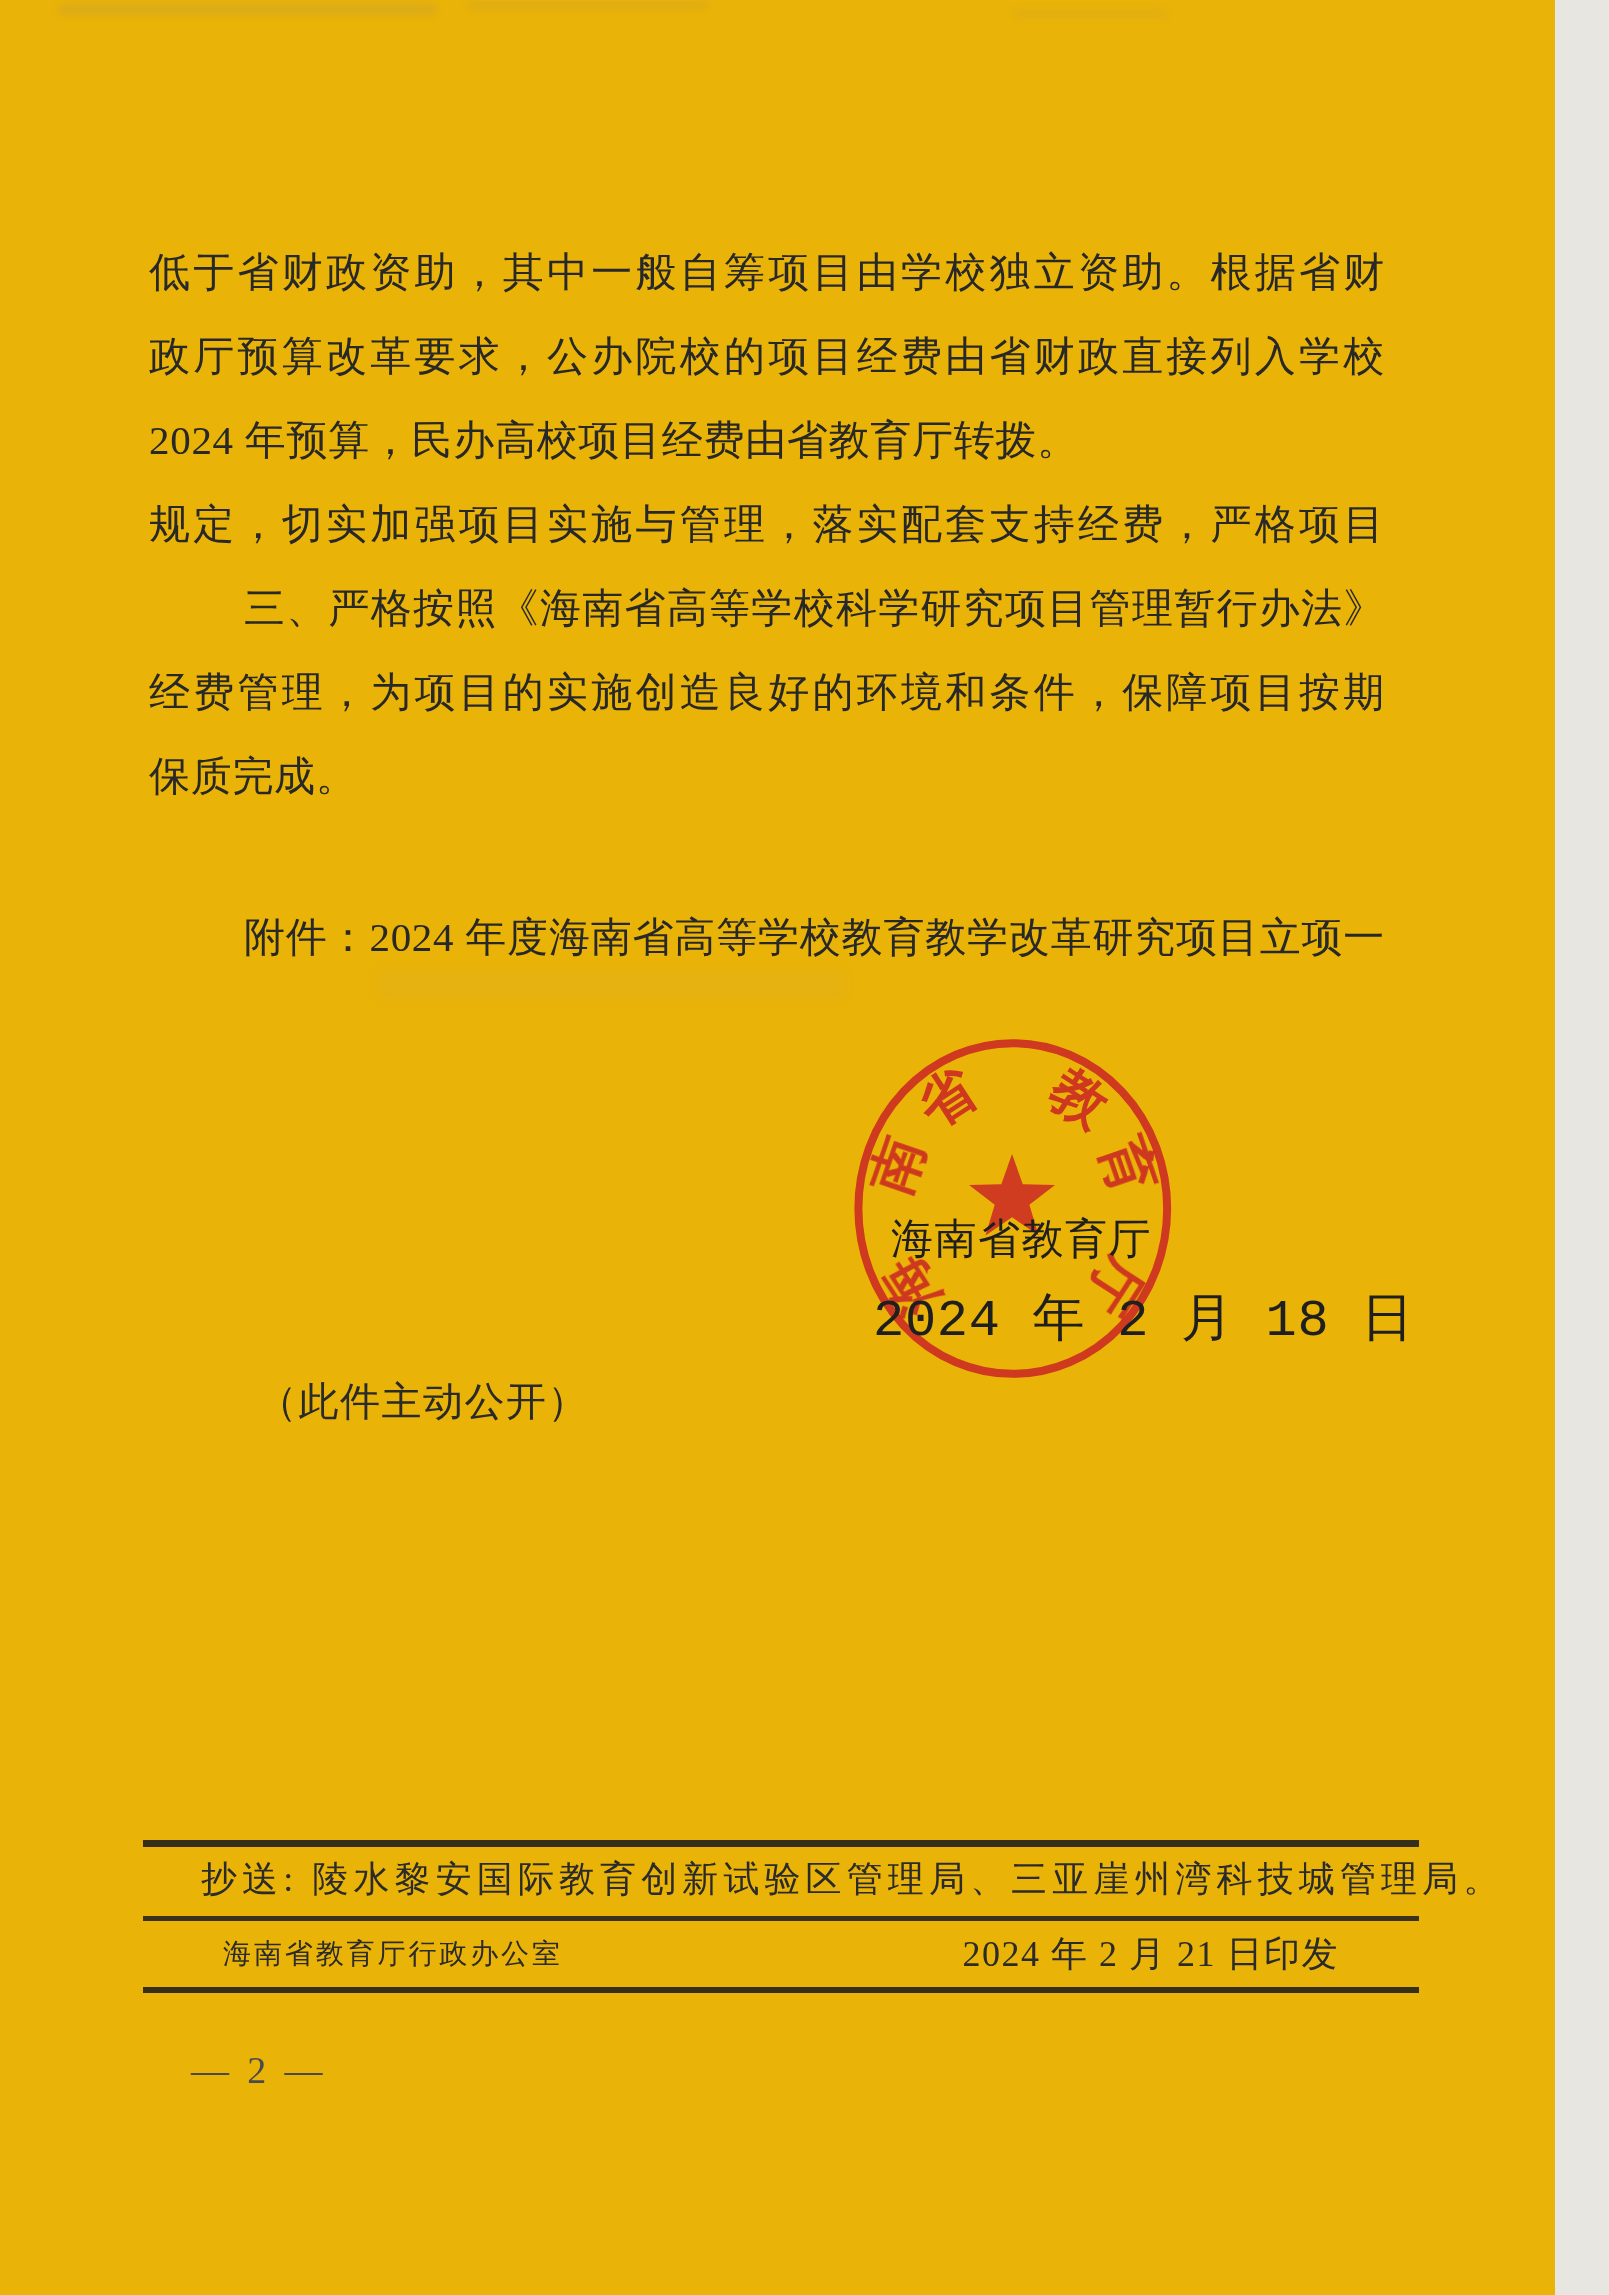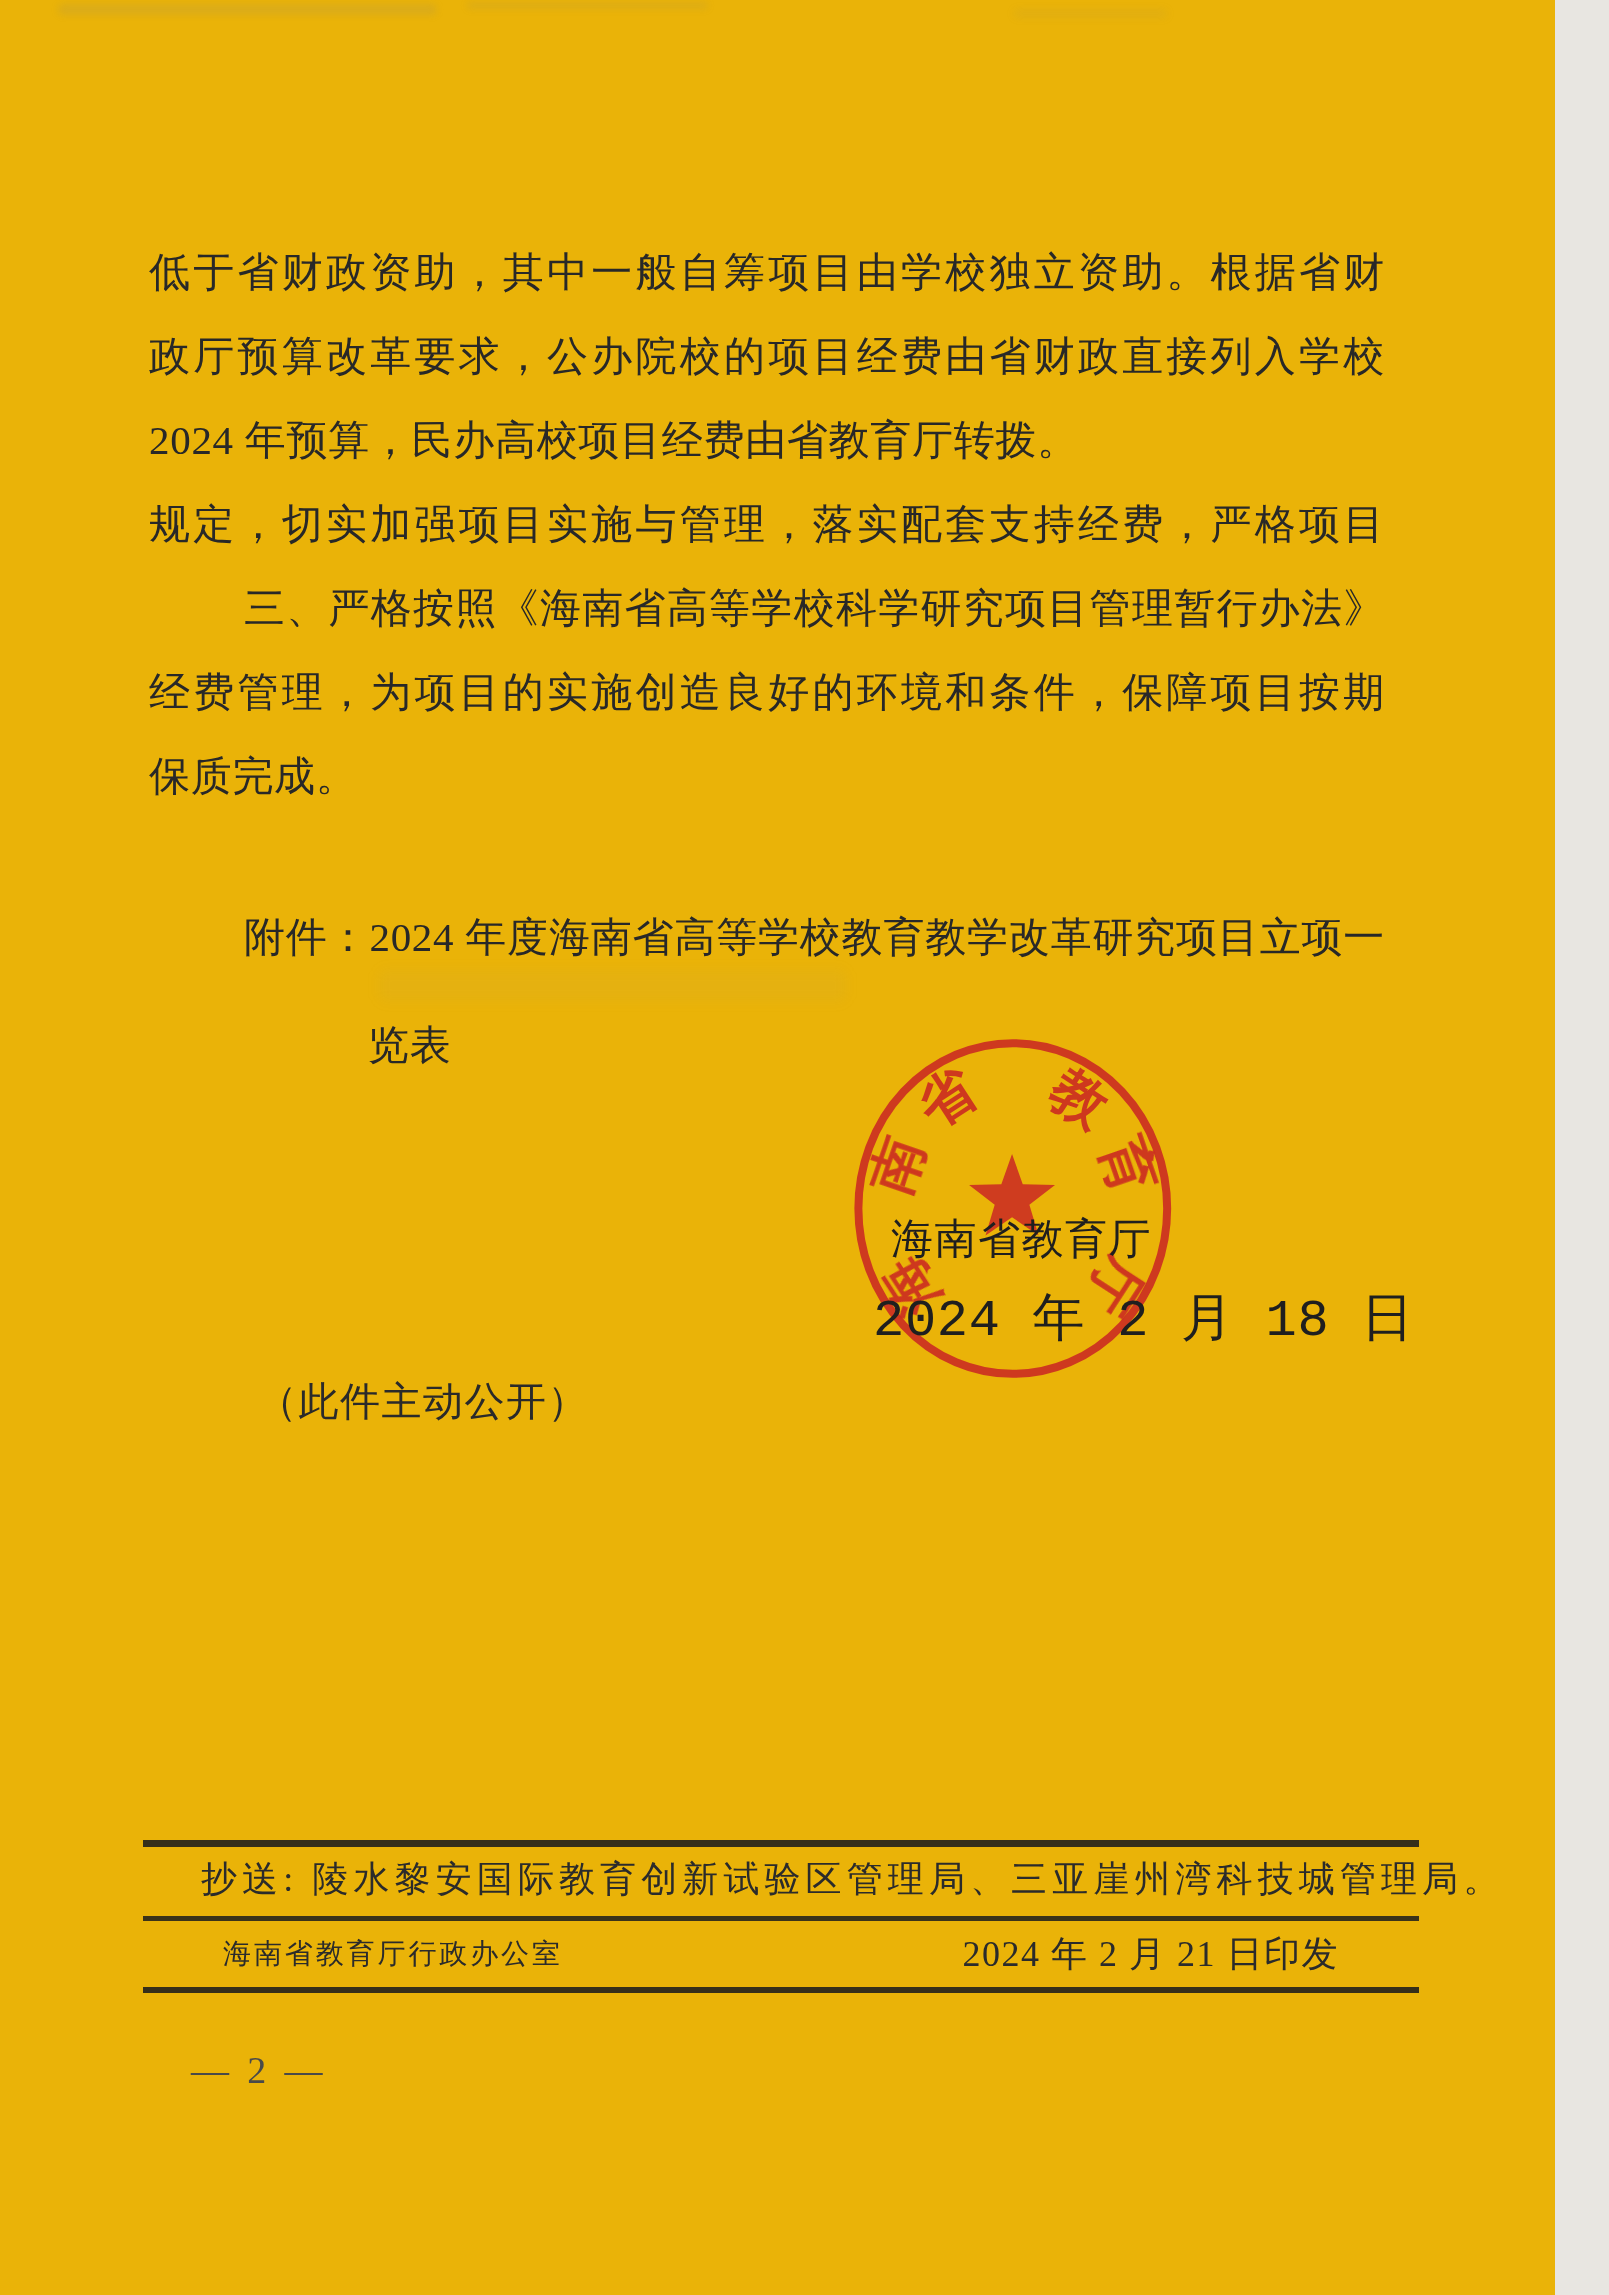--- a/index.html
+++ b/index.html
@@ -93,21 +93,20 @@
   <div class="content">
     <div class="line j">低于省财政资助，其中一般自筹项目由学校独立资助。根据省财</div>
     <div class="line j">政厅预算改革要求，公办院校的项目经费由省财政直接列入学校</div>
     <div class="line">2024 年预算，民办高校项目经费由省教育厅转拨。</div>
     <div class="line j">规定，切实加强项目实施与管理，落实配套支持经费，严格项目</div>
     <div class="line j indent">三、严格按照《海南省高等学校科学研究项目管理暂行办法》</div>
     <div class="line j">经费管理，为项目的实施创造良好的环境和条件，保障项目按期</div>
     <div class="line">保质完成。</div>
     <div class="spacer"></div>
     <div class="line j indent">附件：2024 年度海南省高等学校教育教学改革研究项目立项一</div>
-    <div class="line att2">览表</div>
   </div>
 
   <svg class="seal" viewBox="0 0 460 490" aria-hidden="true">
     <ellipse cx="229" cy="245" rx="212" ry="227" fill="none" stroke="#cb2b22" stroke-width="11" opacity="0.9"></ellipse>
     <polygon points="228,170 242.7,211.8 287,212.8 251.8,239.7 264.4,282.2 228,257 191.6,282.2 204.2,239.7 169,212.8 213.3,211.8" fill="#cb2b22" opacity="0.88"></polygon>
     <g fill="#cb2b22" opacity="0.9" font-size="76" text-anchor="middle" dominant-baseline="central">
       <text transform="translate(89,351) rotate(-123)">海</text>
       <text transform="translate(71,186) rotate(-71)">南</text>
       <text transform="translate(138,94) rotate(-33)">省</text>
       <text transform="translate(320,94) rotate(33)">教</text>

